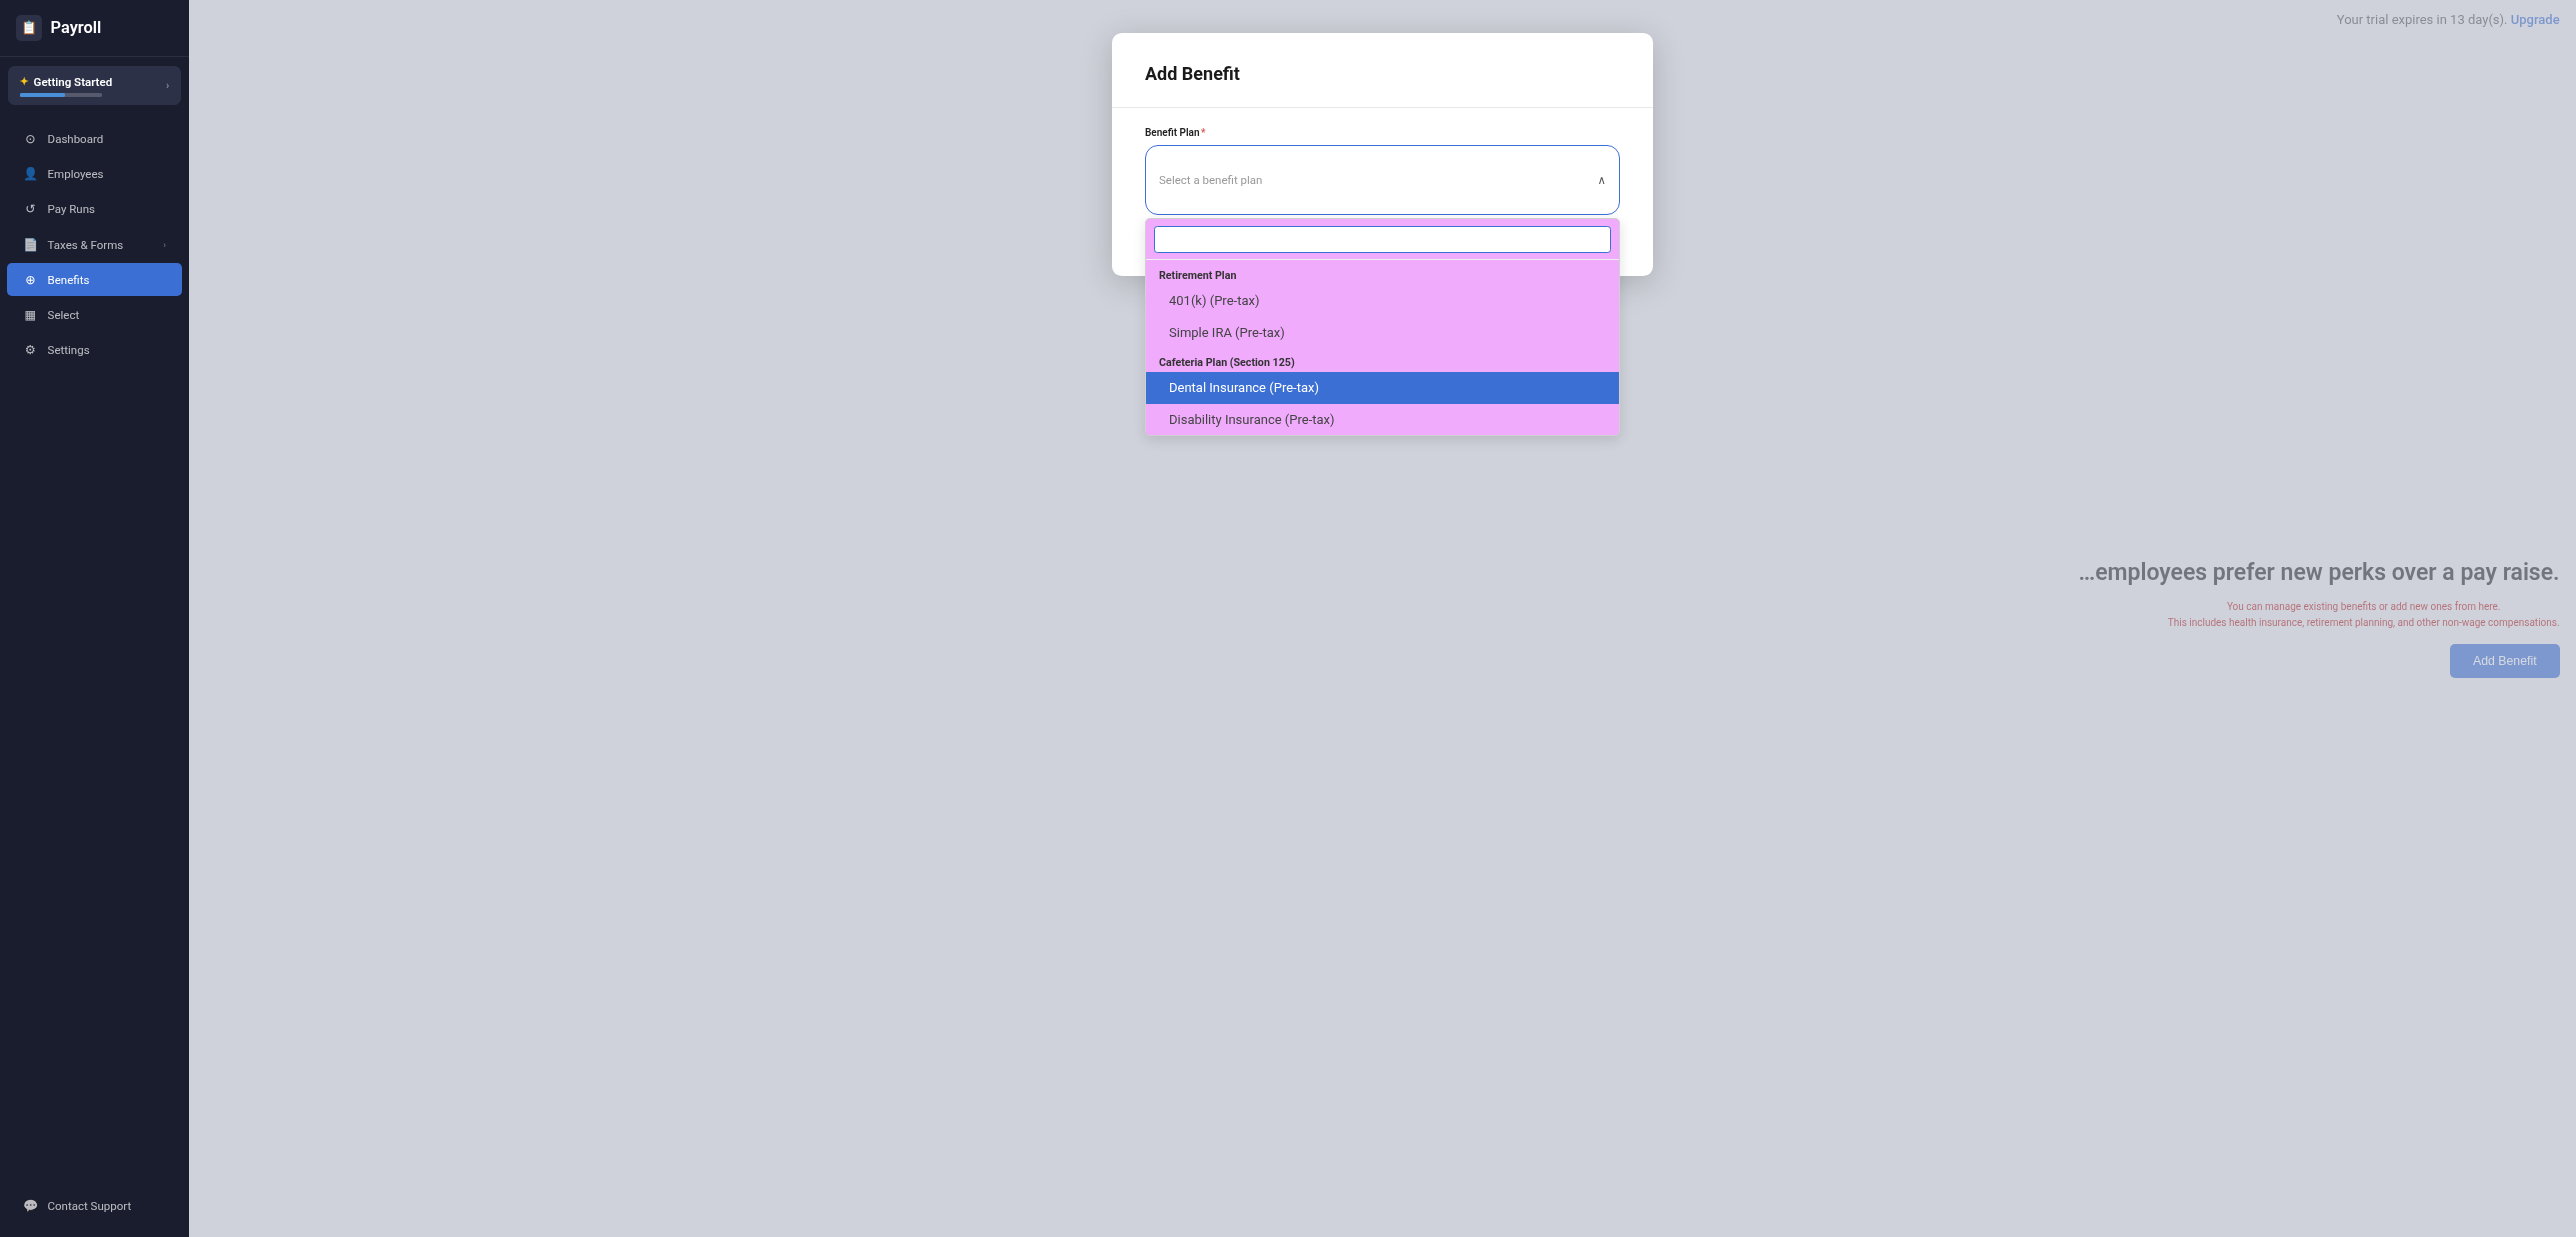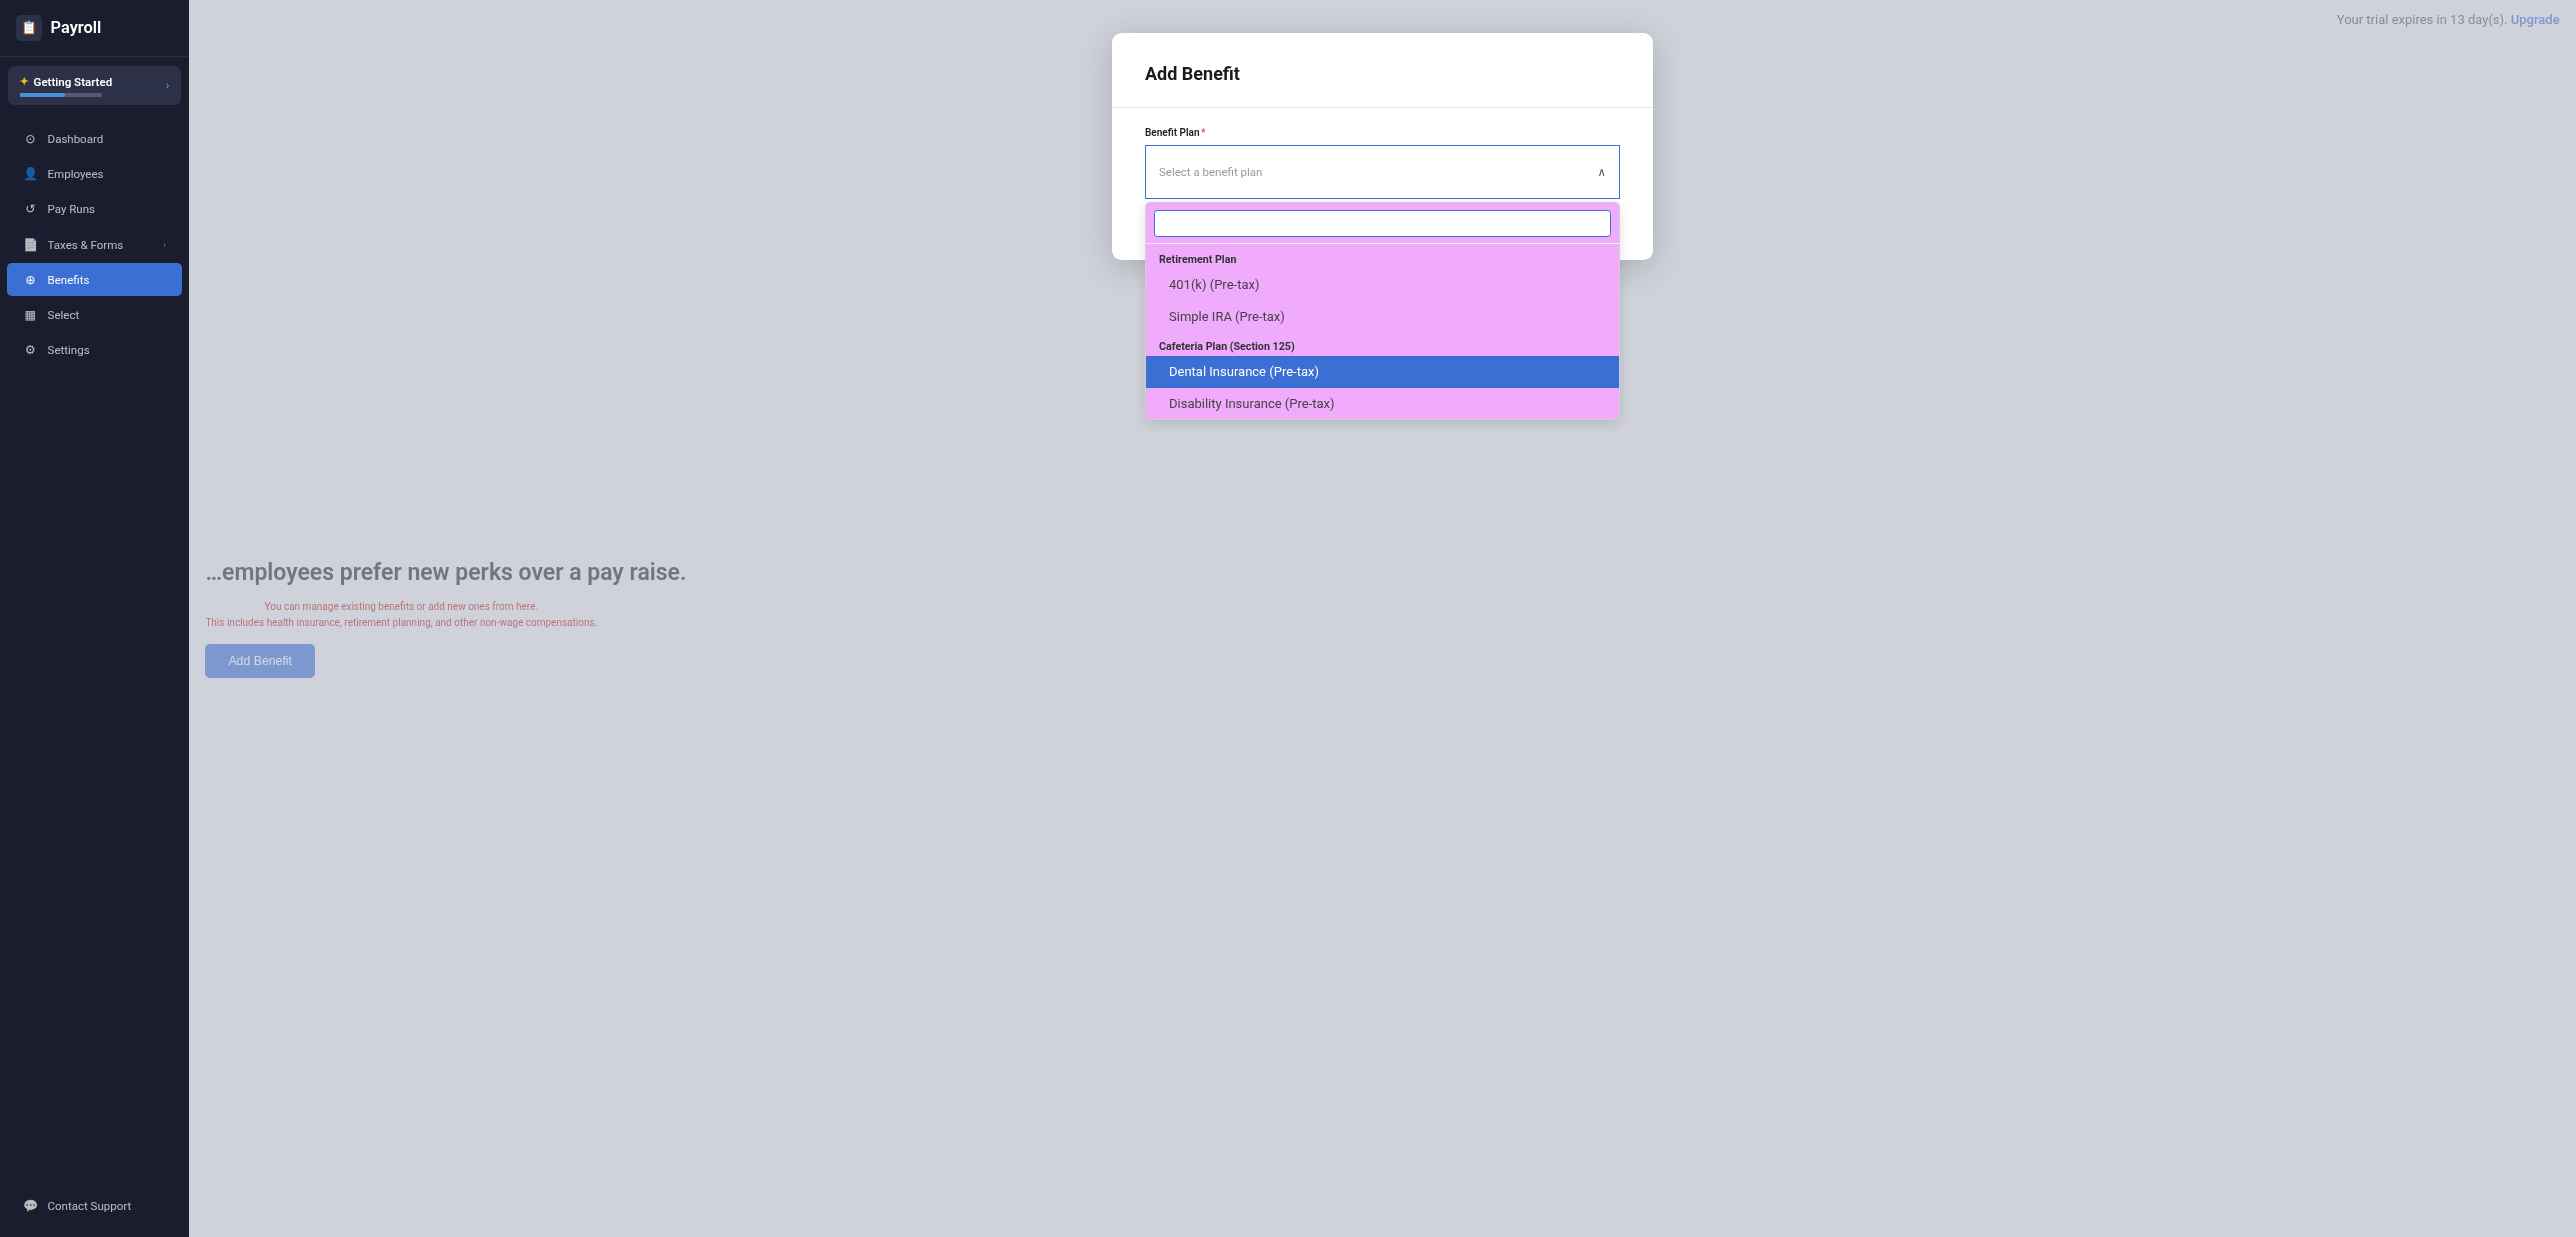--- a/index.html
+++ b/index.html
@@ -122,21 +122,21 @@
       justify-content: center;
       padding-top: 33px;
     }
 
     
     .page-content {
       position: absolute;
       inset: 0;
       display: flex;
       flex-direction: column;
-      align-items: flex-start;
+      align-items: flex-end;
       justify-content: center;
       gap: 13px;
       padding: 16.4px;
       color: #333;
     }
     .page-tagline { font-size: 23px; font-weight: 600; text-align: center; color: #222; }
     .page-desc { font-size: 10px; color: #b91c1c; text-align: center; max-width: 394px; line-height: 1.6; }
     .add-benefit-btn-bg {
       background: #3b6fd4;
       color: #fff;
@@ -173,22 +173,22 @@
       color: #222;
       margin-bottom: 6.6px;
       display: block;
     }
     .required-star { color: #d9534f; margin-left: 1.6px; }
 
     
     .dropdown-trigger {
       width: 100%;
       border: 1.2px solid #3b6fd4;
-      border-radius: 0;
-      padding: 19px 13px;
+      border-radius: 13px;
+      padding: 27px 13px;
       display: flex;
       align-items: center;
       justify-content: space-between;
       cursor: pointer;
       background: #fff;
       font-size: 11.5px;
       color: #999;
     }
     .dropdown-trigger-text { color: #999; }
     .chevron-up { color: #555; font-size: 11.5px; }

